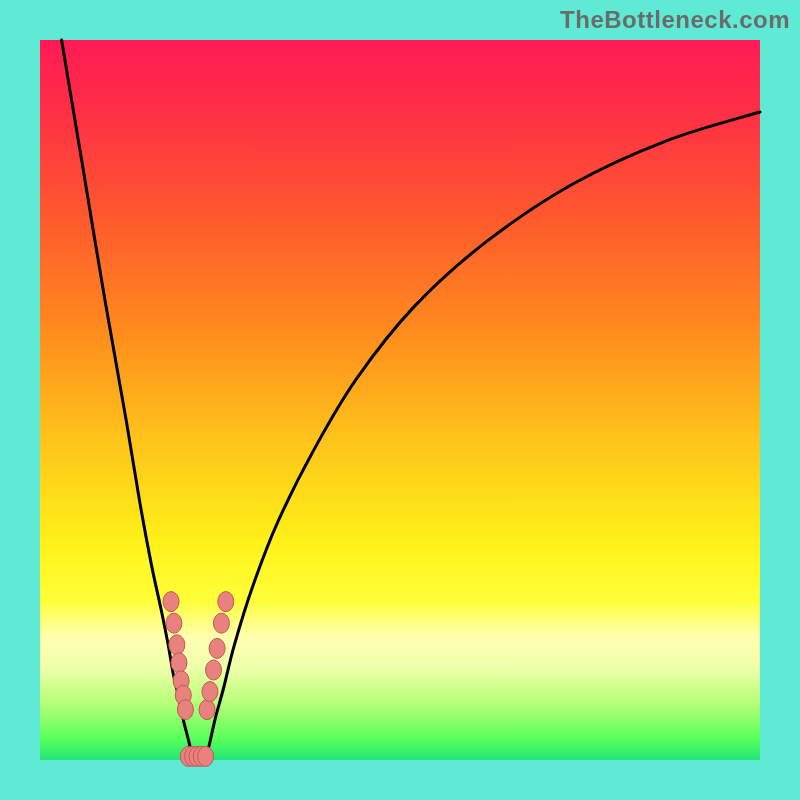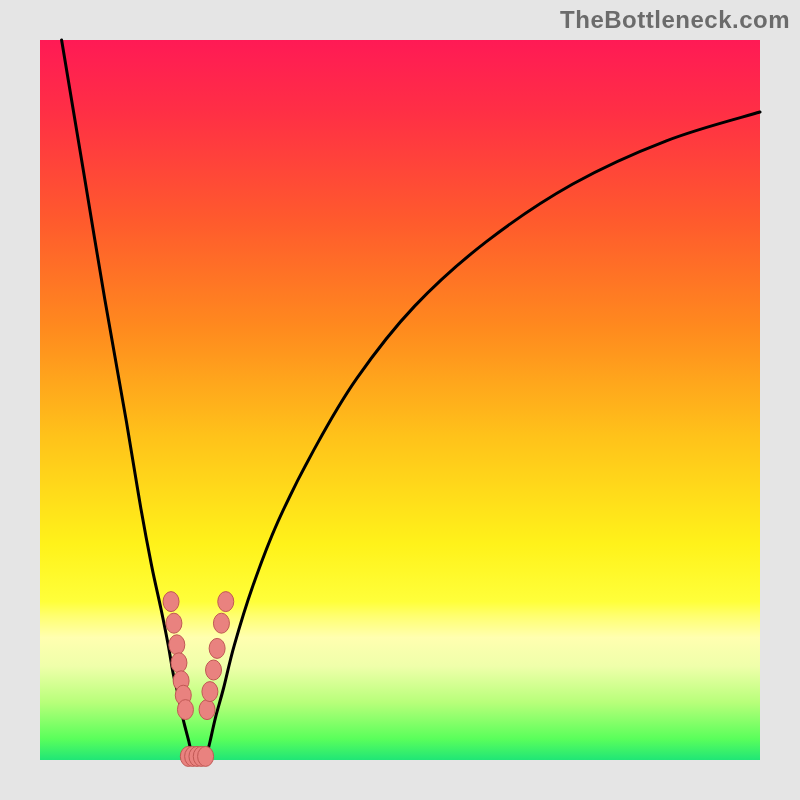--- a/index.html
+++ b/index.html
@@ -9,21 +9,21 @@
     height: 800px;
     background: #000;
     overflow: hidden;
   }
   .frame {
     position: absolute;
     left: 0;
     top: 0;
     width: 800px;
     height: 800px;
-    background: #e5e5e5;
+    background: #5eead4;
   }
   .gradient {
     position: absolute;
     left: 40px;
     top: 40px;
     width: 720px;
     height: 720px;
   }
   .watermark {
     position: absolute;

